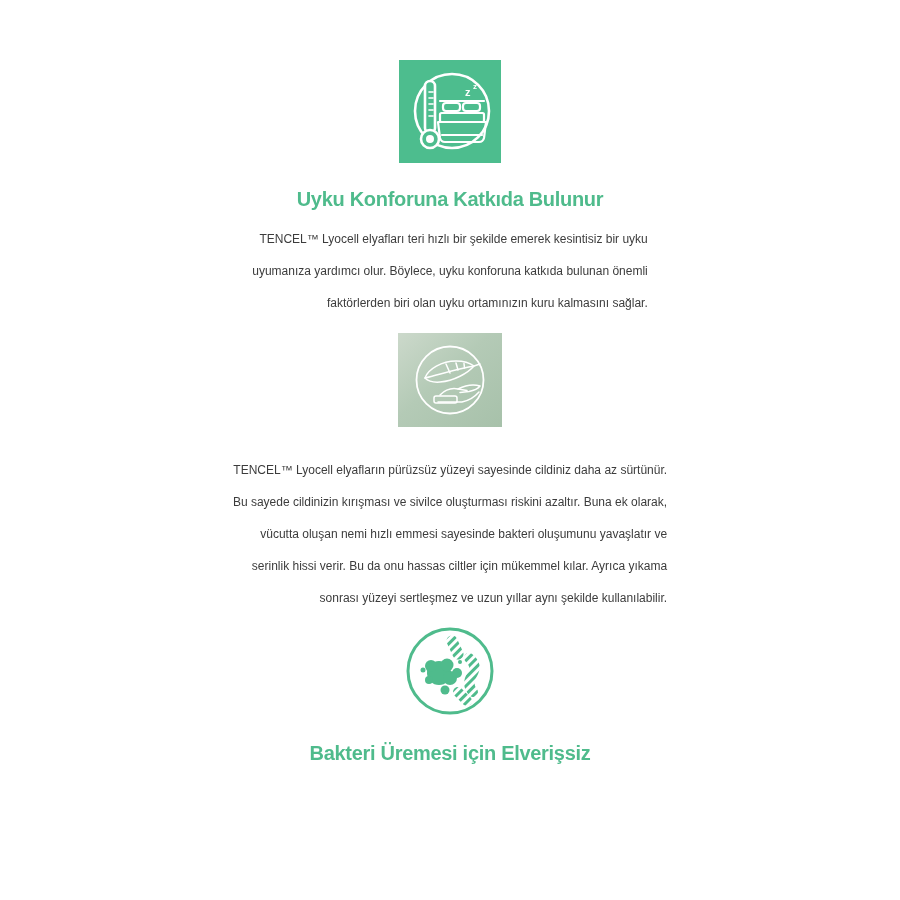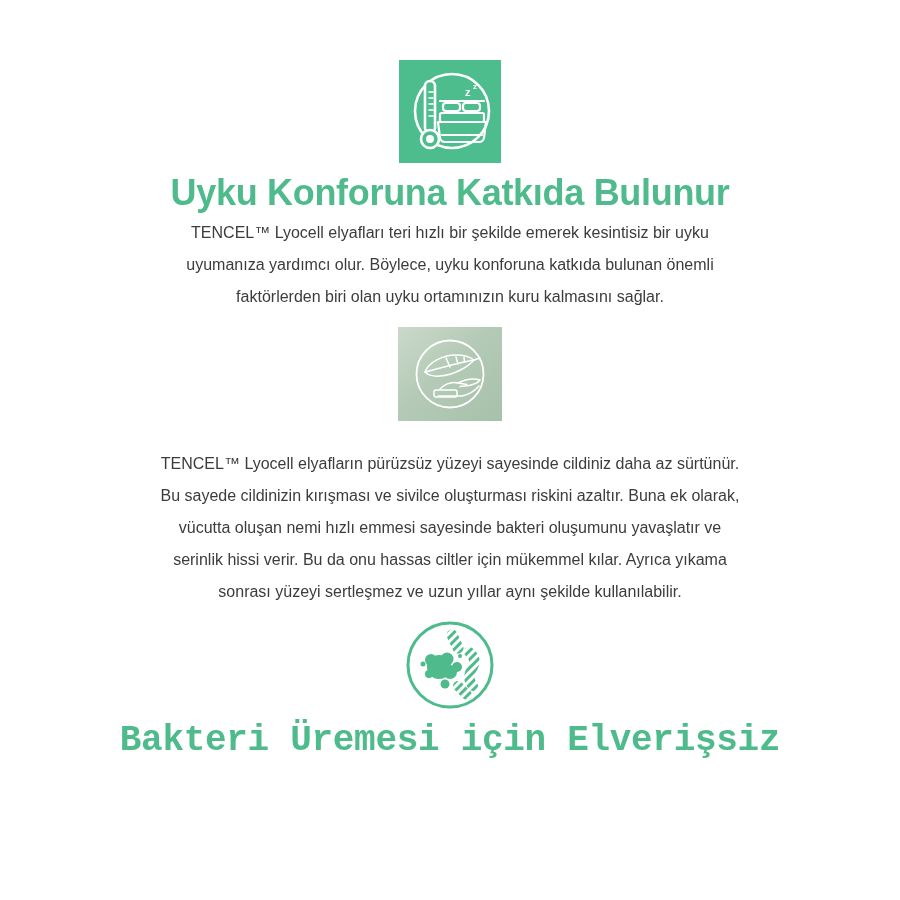--- a/index.html
+++ b/index.html
@@ -20,45 +20,46 @@
     text-align: center;
   }
   .section {
     display: flex;
     flex-direction: column;
     align-items: center;
   }
   .icon-box { display: block; }
   .icon-box svg { display: block; }
   .section-title {
-    margin: 0;
-    font-size: 36px;
+    margin: 6px;
+    font-size: 20px;
     line-height: 30px;
     font-weight: 700;
     letter-spacing: -0.3px;
     color: var(--accent-green, #4fbb8c);
   }
   .section-body {
     margin: 0;
-    font-size: 16px;
+    font-size: 12px;
     line-height: 32px;
     color: var(--body-text, #3c3c3c);
     white-space: pre-line;
     max-width: 850px;
+    text-align: right;
   }
   
   #section-sleep-comfort { margin-top: 60px; }
   #section-sleep-comfort .icon-box { margin-bottom: 15px; }
   #section-sleep-comfort .section-title { margin-bottom: 9px; }
 
   #section-gentle-touch { margin-top: 14px; }
   #section-gentle-touch .icon-box { margin-bottom: 27px; }
   #section-gentle-touch .section-title { margin-bottom: 7px; }
 
-  #section-bacteria { margin-top: 12px; font-family: Liberation Mono, monospace; }
+  #section-bacteria { margin-top: 12px; }
   #section-bacteria .icon-box { margin-bottom: 16px; }
   #section-bacteria .section-title { margin-bottom: 7px; }
 
   .white-line { stroke: #ffffff; fill: none; stroke-linecap: round; stroke-linejoin: round; }
 </style>
 </head>
 <body>
 
 <div class="page">
 

